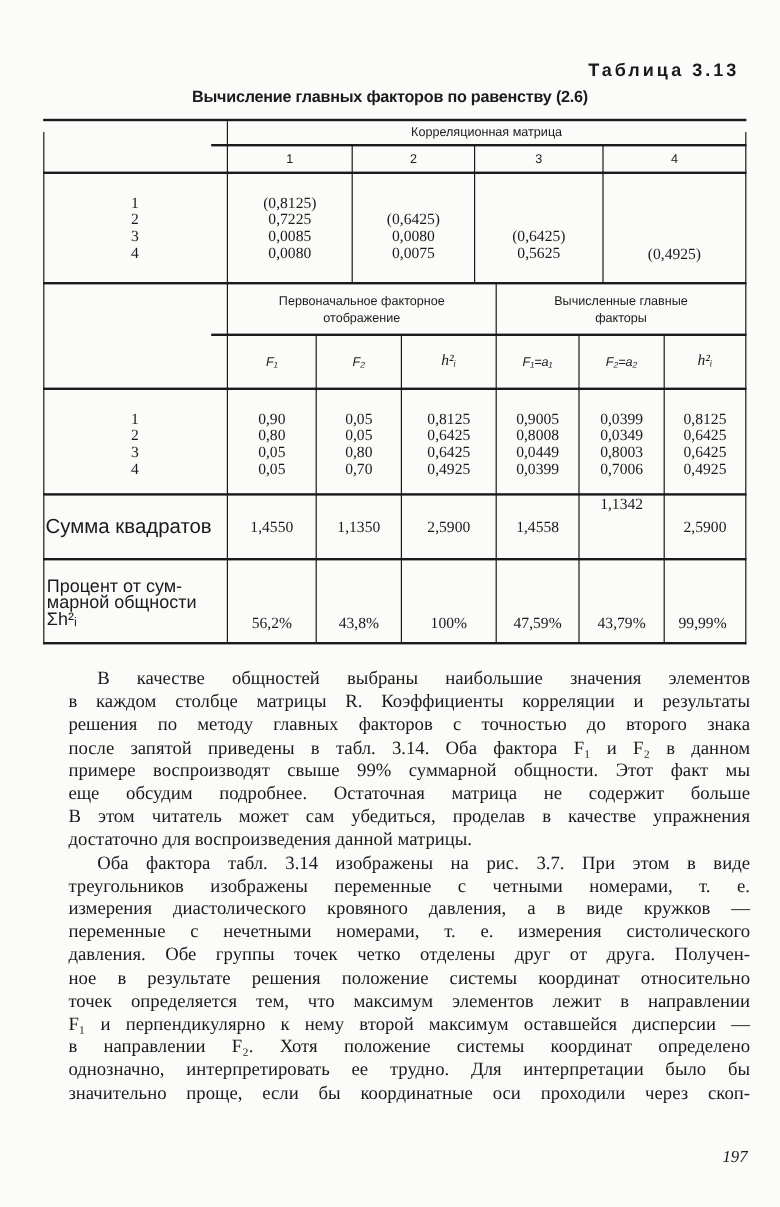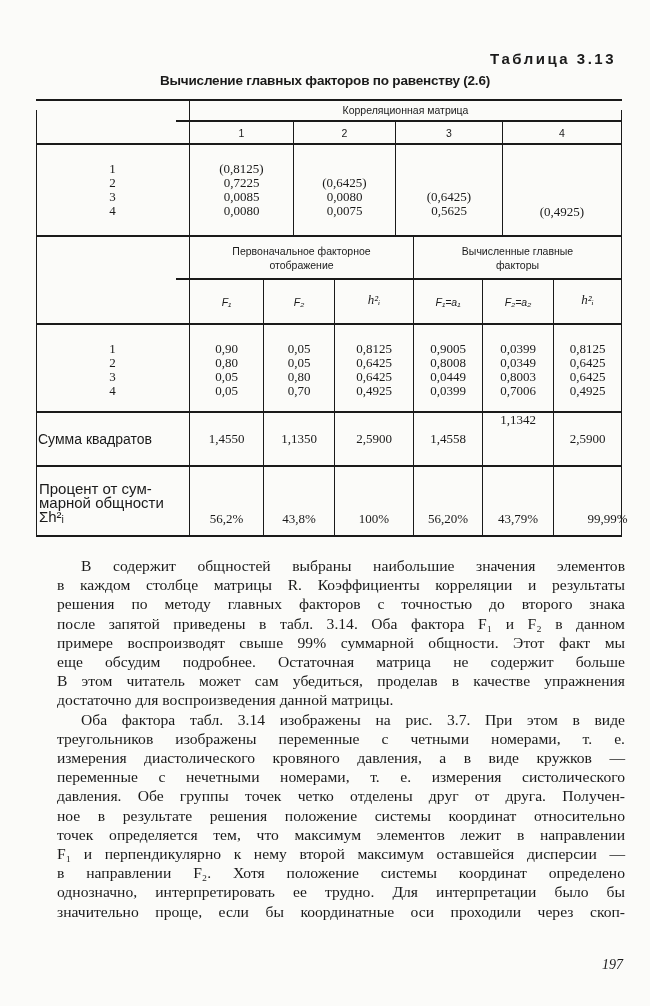--- a/index.html
+++ b/index.html
@@ -110,41 +110,41 @@
 0,0399</div>
   <div class="cell stack" style="left:447px;width:70px;top:243px">0,0399
 0,0349
 0,8003
 0,7006</div>
   <div class="cell stack" style="left:518px;width:67px;top:243px">0,8125
 0,6425
 0,6425
 0,4925</div>
 
-  <div class="cell" style="left:2px;width:151px;top:333px;text-align:left;font-size:14px;font-family:'Liberation Sans',sans-serif">Сумма квадратов</div>
+  <div class="cell" style="left:2px;width:151px;top:333px;text-align:left;font-size:17px;font-family:'Liberation Sans',sans-serif">Сумма квадратов</div>
   <div class="cell" style="left:154px;width:73px;top:333px">1,4550</div>
   <div class="cell" style="left:228px;width:70px;top:333px">1,1350</div>
   <div class="cell" style="left:299px;width:78px;top:333px">2,5900</div>
   <div class="cell" style="left:378px;width:68px;top:333px">1,4558</div>
   <div class="cell" style="left:447px;width:70px;top:314px">1,1342</div>
   <div class="cell" style="left:518px;width:67px;top:333px">2,5900</div>
 
   <div class="cell stack" style="left:3px;width:150px;top:383px;text-align:left;font-size:15px;font-family:'Liberation Sans',sans-serif">Процент от сум-
 марной общности
 Σh²ᵢ</div>
   <div class="cell" style="left:154px;width:73px;top:413px">56,2%</div>
   <div class="cell" style="left:228px;width:70px;top:413px">43,8%</div>
   <div class="cell" style="left:299px;width:78px;top:413px">100%</div>
-  <div class="cell" style="left:378px;width:68px;top:413px">56,20%</div>
+  <div class="cell" style="left:378px;width:68px;top:413px">47,59%</div>
   <div class="cell" style="left:447px;width:70px;top:413px">43,79%</div>
-  <div class="cell" style="left:538px;width:67px;top:413px">99,99%</div>
+  <div class="cell" style="left:516px;width:67px;top:413px">99,99%</div>
 </div>
 
 <div class="body-text">
-  <span class="line indent">В содержит общностей выбраны наибольшие значения элементов</span>
+  <span class="line indent">В качестве общностей выбраны наибольшие значения элементов</span>
   <span class="line">в каждом столбце матрицы R. Коэффициенты корреляции и результаты</span>
   <span class="line">решения по методу главных факторов с точностью до второго знака</span>
   <span class="line">после запятой приведены в табл. 3.14. Оба фактора F₁ и F₂ в данном</span>
   <span class="line">примере воспроизводят свыше 99% суммарной общности. Этот факт мы</span>
   <span class="line">еще обсудим подробнее. Остаточная матрица не содержит больше</span>
   <span class="line">В этом читатель может сам убедиться, проделав в качестве упражнения</span>
   <span class="line last">достаточно для воспроизведения данной матрицы.</span>
   <span class="line indent">Оба фактора табл. 3.14 изображены на рис. 3.7. При этом в виде</span>
   <span class="line">треугольников изображены переменные с четными номерами, т. е.</span>
   <span class="line">измерения диастолического кровяного давления, а в виде кружков —</span>

